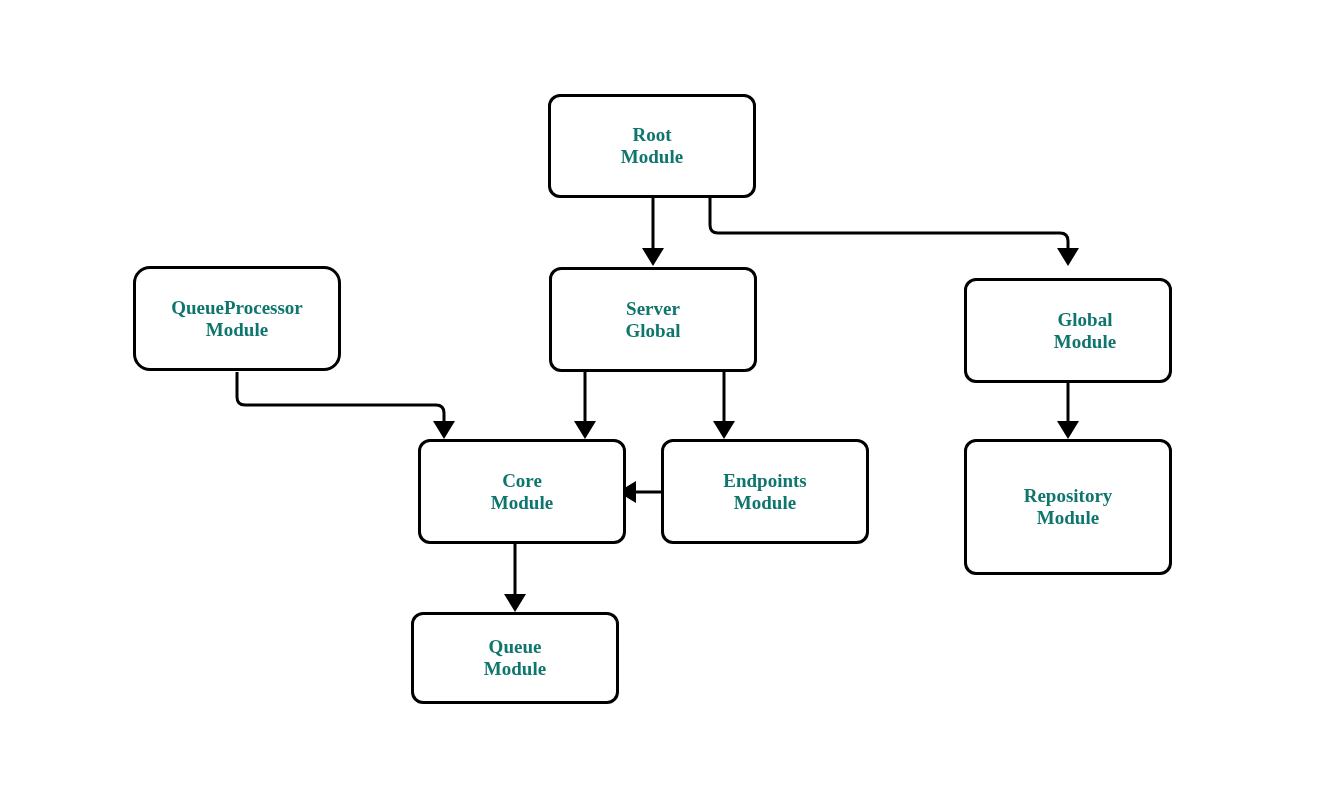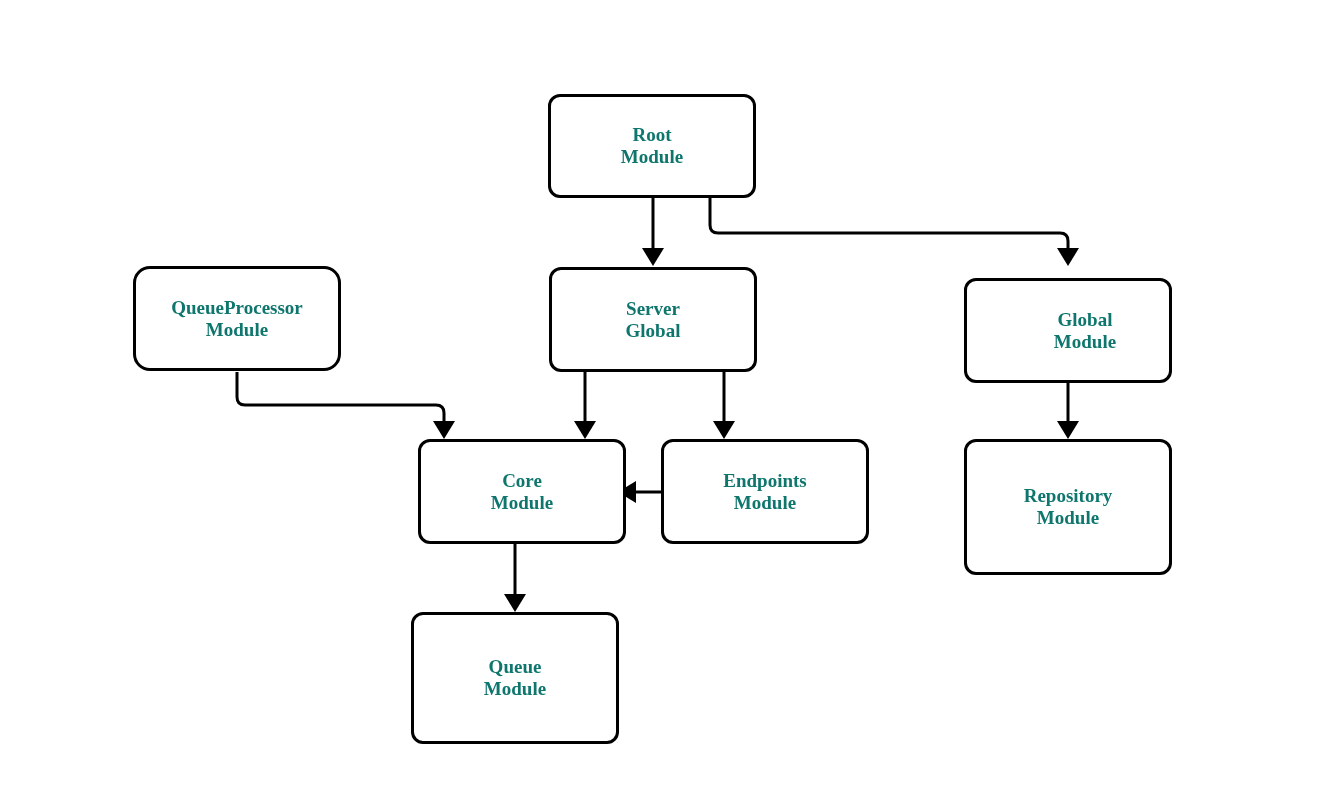--- a/index.html
+++ b/index.html
@@ -114,16 +114,16 @@
 
   <div class="node" style="left:418px; top:439px;">Core
 Module</div>
 
   <div class="node" style="left:661px; top:439px;">Endpoints
 Module</div>
 
   <div class="node" style="left:964px; top:439px; height:136px;">Repository
 Module</div>
 
-  <div class="node" style="left:411px; top:612px; height:132px;">Queue
+  <div class="node" style="left:411px; top:612px; height:92px;">Queue
 Module</div>
 
 </div>
 
 </body></html>

